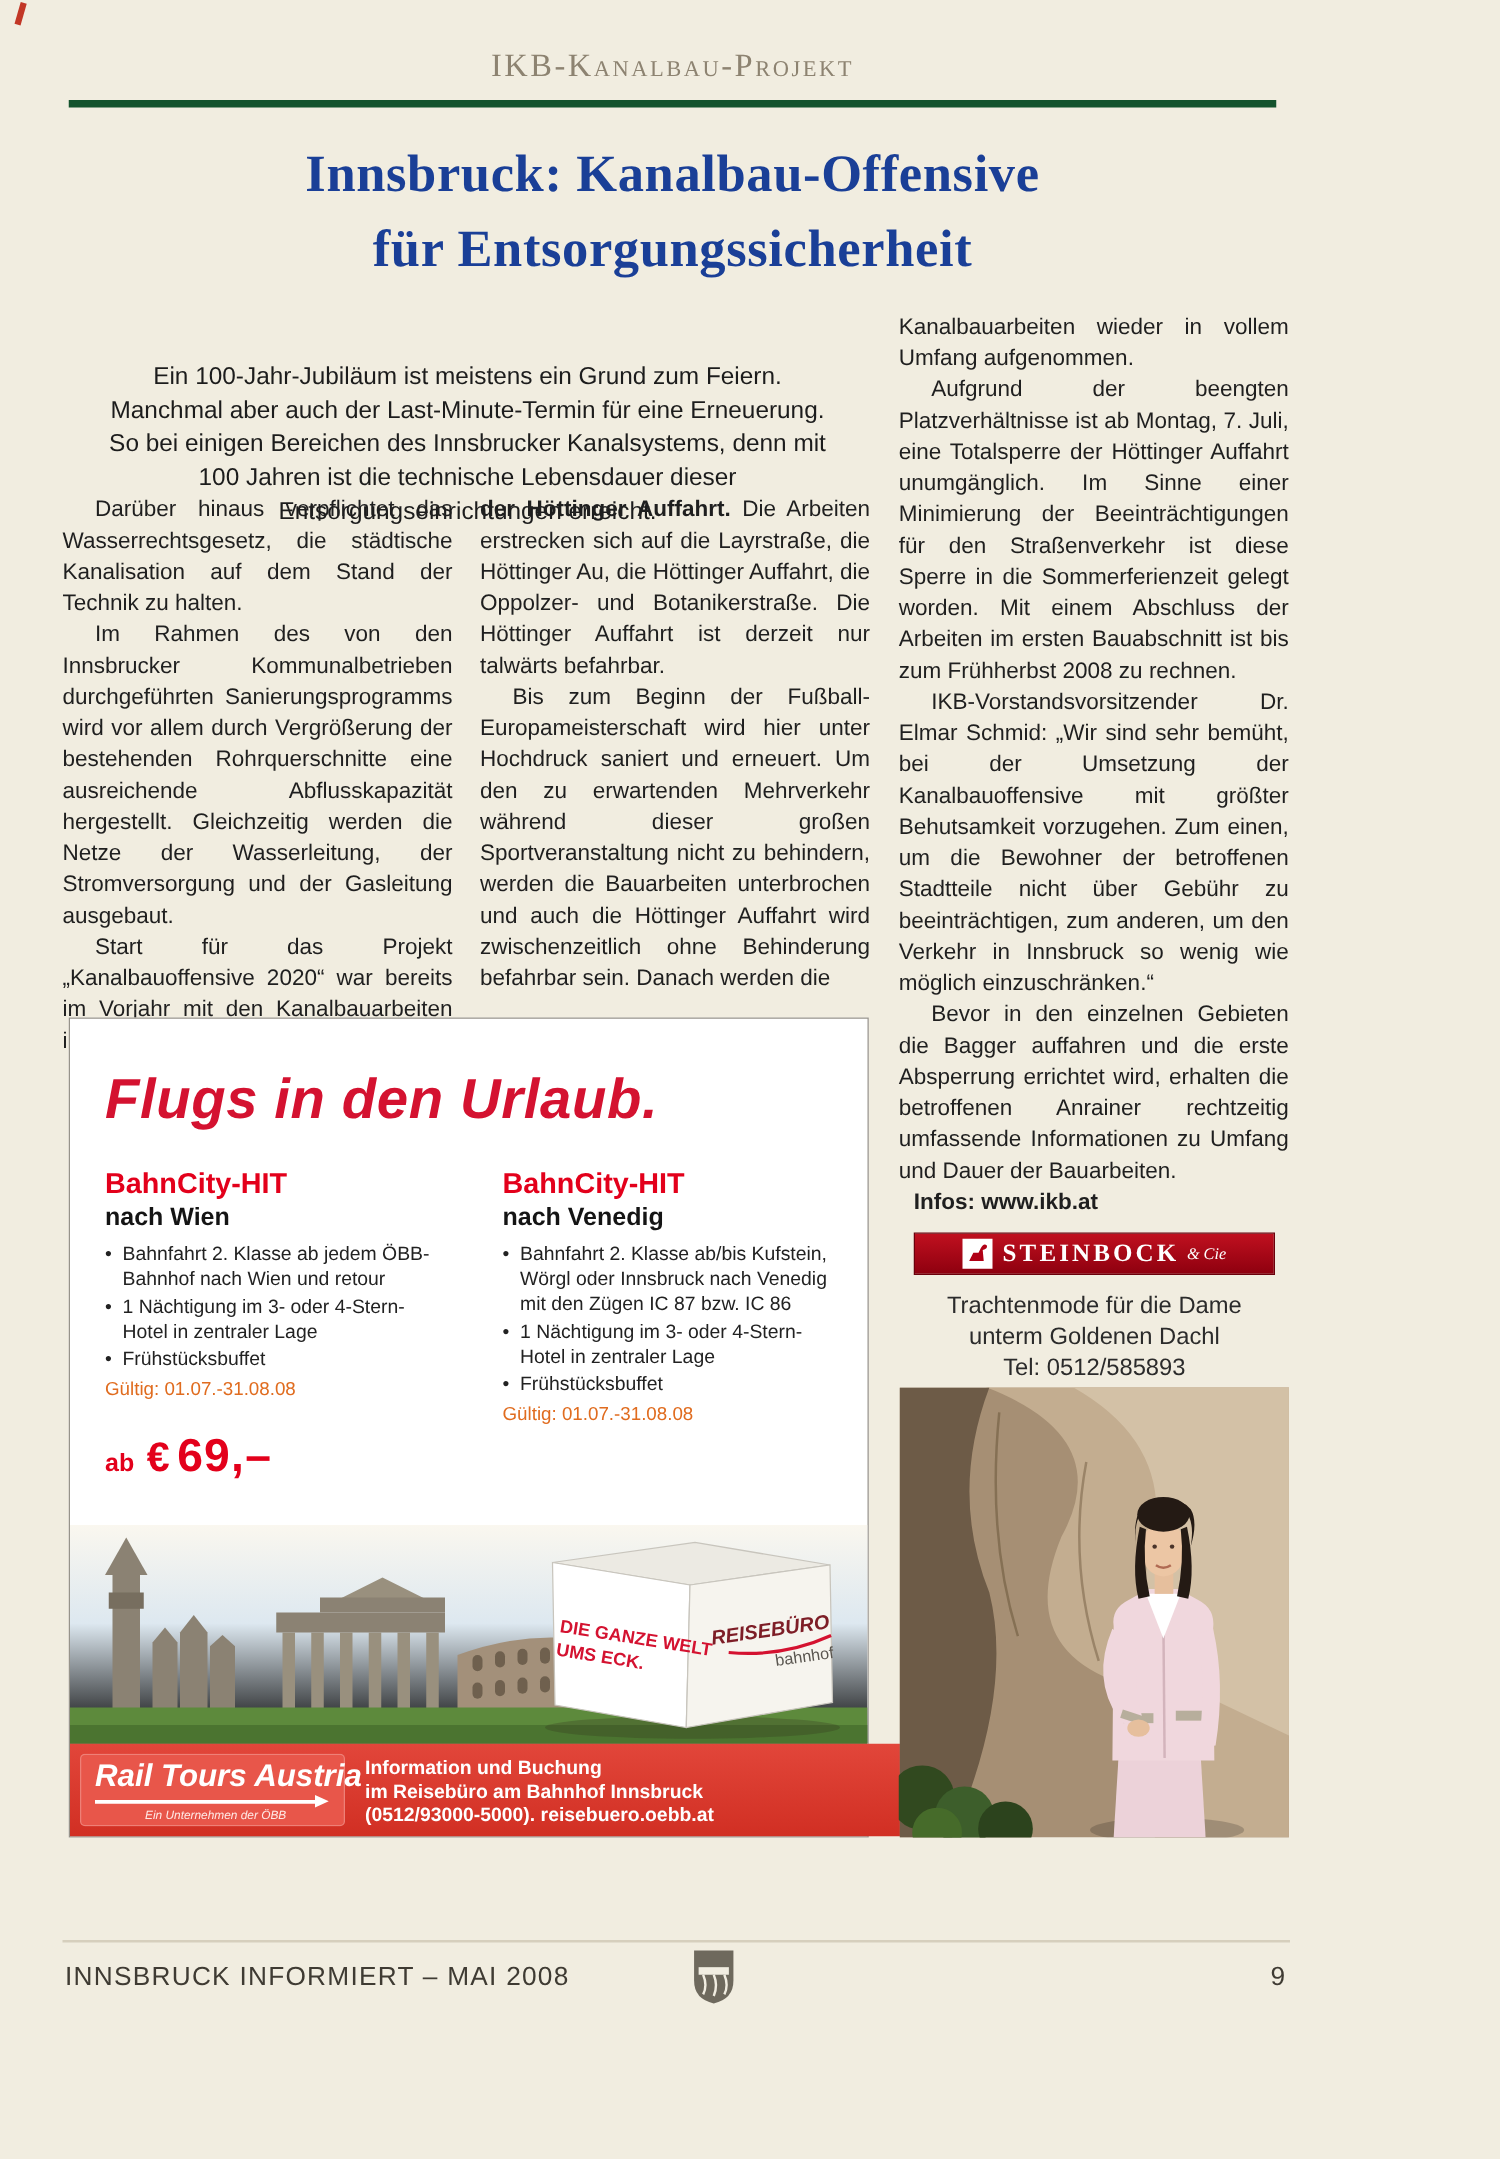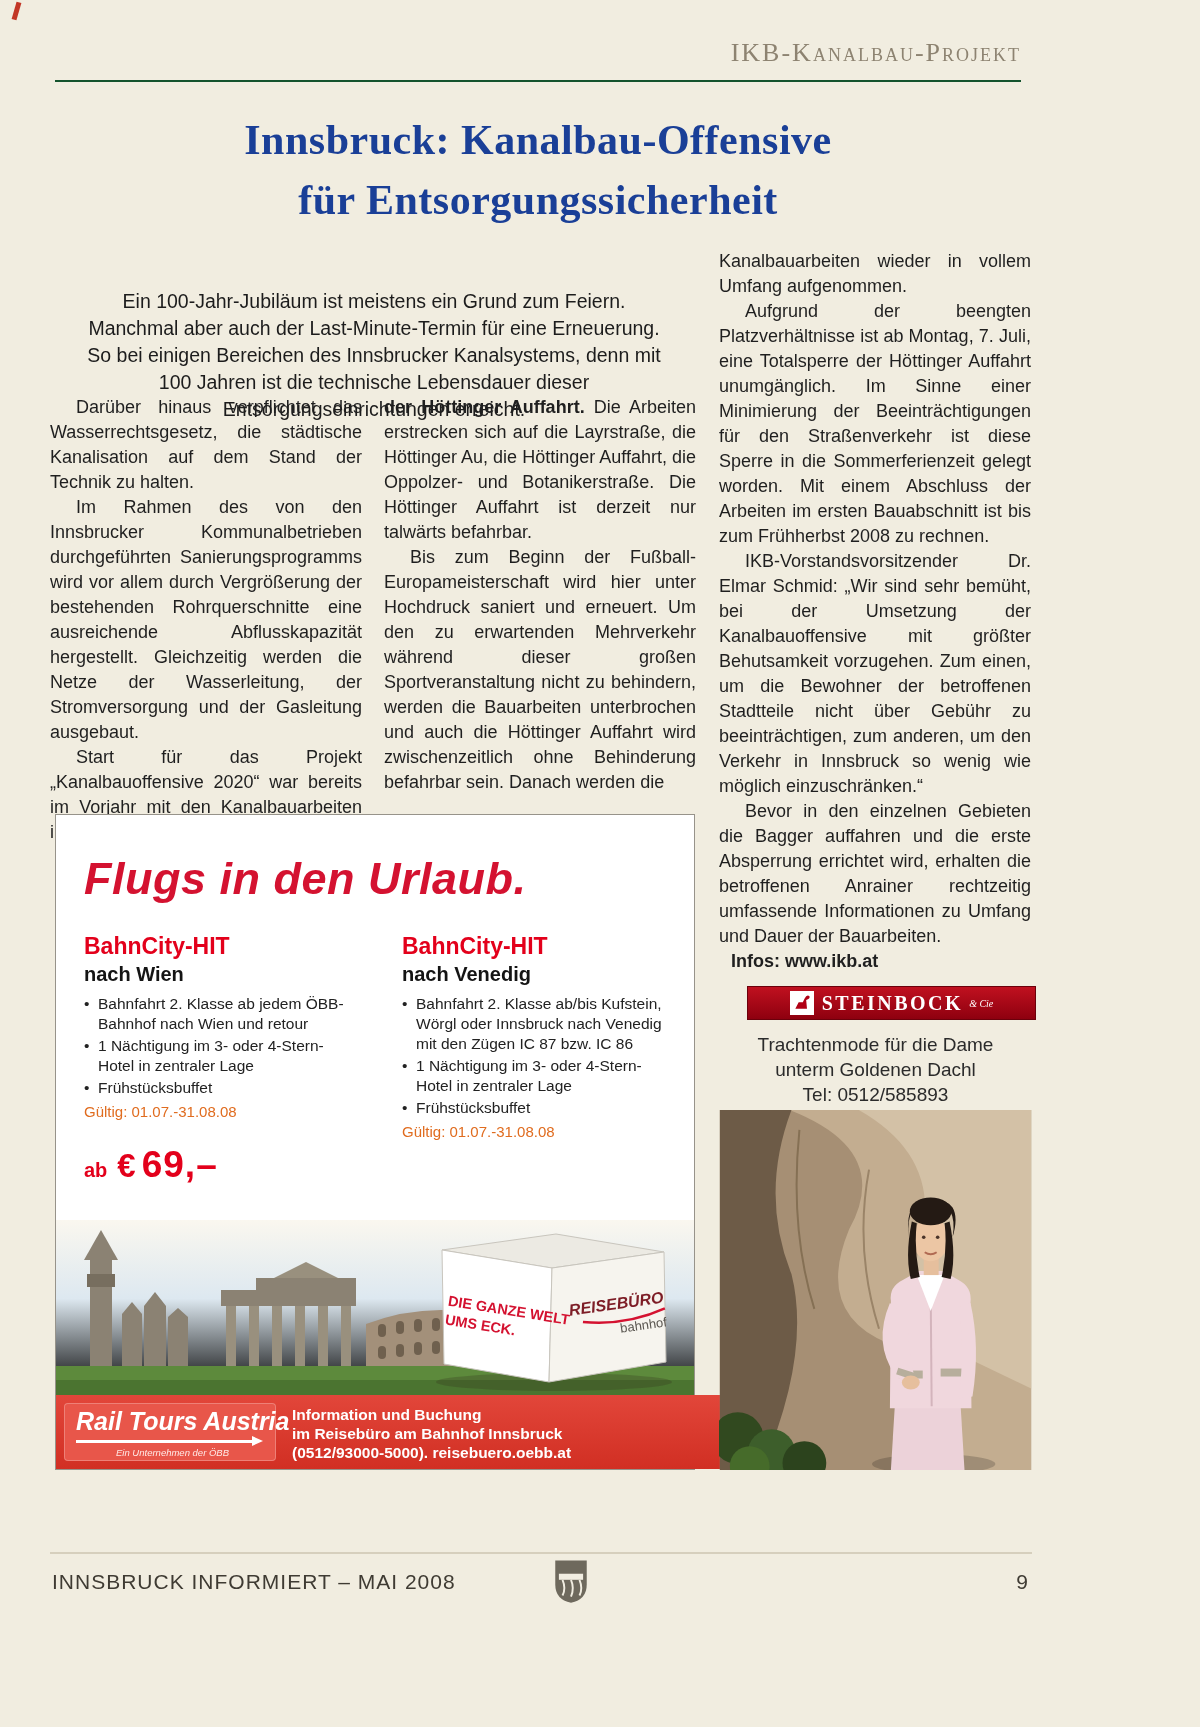--- a/index.html
+++ b/index.html
@@ -8,21 +8,21 @@
     background:#f1ede0;
     font-family:"Liberation Sans", sans-serif; color:#1f1f1f;
     overflow:hidden;
   }
   
   .print-mark { position:absolute; left:14px; top:2px; width:5px; height:18px;
     background:#c23726; transform:rotate(16deg); }
 
   
   .kicker-wrap { position:absolute; left:55px; top:38px; width:966px;
-    border-bottom:2px solid #14532d; padding-bottom:12px; text-align:right; }
+    border-bottom:6px solid #14532d; padding-bottom:12px; text-align:center; }
   .kicker { font-family:"Liberation Serif", serif; font-variant:small-caps;
     letter-spacing:2px; font-size:26px; color:#8d8371; }
 
   
   .title { position:absolute; left:55px; top:110px; width:966px; text-align:center;
     font-family:"Liberation Serif", serif; font-weight:bold; font-size:42px;
     line-height:60px; color:#1a3f97; letter-spacing:0.5px; }
 
   
   .lead { position:absolute; left:85px; top:252px; width:578px;
@@ -70,27 +70,27 @@
   .rail-underline::after { content:""; position:absolute; right:-9px; top:-4px;
     border-left:11px solid #fff; border-top:5.5px solid transparent; border-bottom:5.5px solid transparent; }
   .rail-brand-sub { position:absolute; left:60px; top:52px; font-size:9.5px; color:#ffe9e6; font-style:italic; }
   .rail-info { position:absolute; left:236px; top:10px; color:#fff; font-weight:bold;
     font-size:15.5px; line-height:19px; }
 
   
   .steinbock { position:absolute; left:719px; top:980px; width:313px; height:490px; }
   .steinbock-logo { position:absolute; left:12px; top:6px; width:289px; height:34px;
     background:linear-gradient(#c0101f,#8e000f); border:1px solid #6b000b; box-sizing:border-box;
-    display:flex; align-items:center; justify-content:center; color:#fff;margin-left:16px; }
+    display:flex; align-items:center; justify-content:center; color:#fff; }
   .ibex-box { width:24px; height:24px; background:#fff; margin-right:8px;
     display:flex; align-items:center; justify-content:center; flex:0 0 auto; }
   .steinbock-name { font-family:"Liberation Serif", serif; font-weight:bold;
     letter-spacing:2.5px; font-size:20px; }
   .steinbock-suffix { font-family:"Liberation Serif", serif; font-style:italic;
-    font-size:10px; margin-left:6px; }
+    font-size:13px; margin-left:6px; }
   .steinbock-text { position:absolute; top:52px; left:0; width:100%; text-align:center;
     font-size:19px; line-height:25px; color:#2b2b2b; }
   .steinbock-photo { position:absolute; left:0; top:130px; width:313px; height:360px; }
 
   
   .footer-rule { position:absolute; left:50px; top:1552px; width:982px; height:2px; background:#d6cfbd; }
   .footer-left { position:absolute; left:52px; top:1570px; font-size:21px;
     letter-spacing:1px; color:#3f3b33; }
   .footer-crest { position:absolute; left:552px; top:1558px; width:38px; height:46px; }
   .footer-page { position:absolute; right:172px; top:1570px; font-size:21px; color:#3f3b33; }

